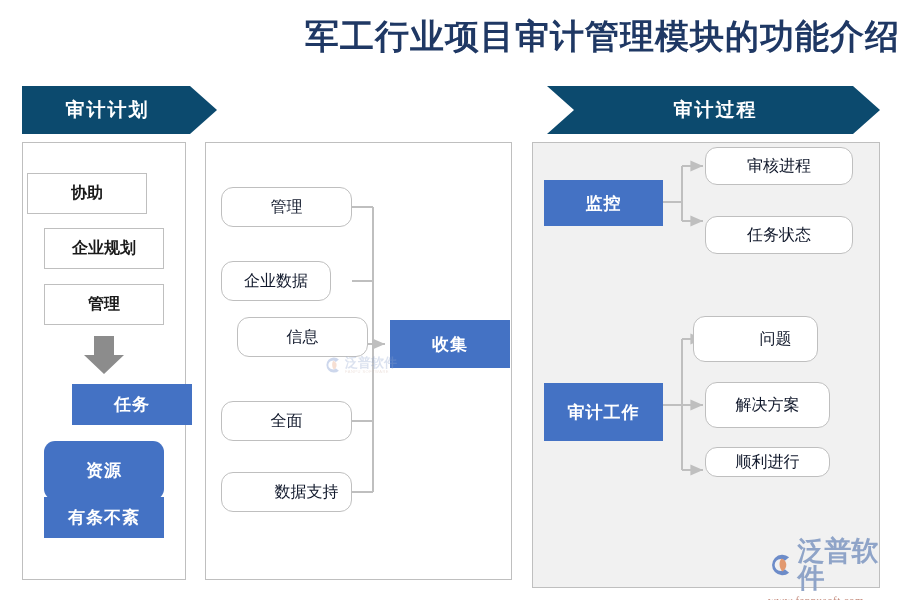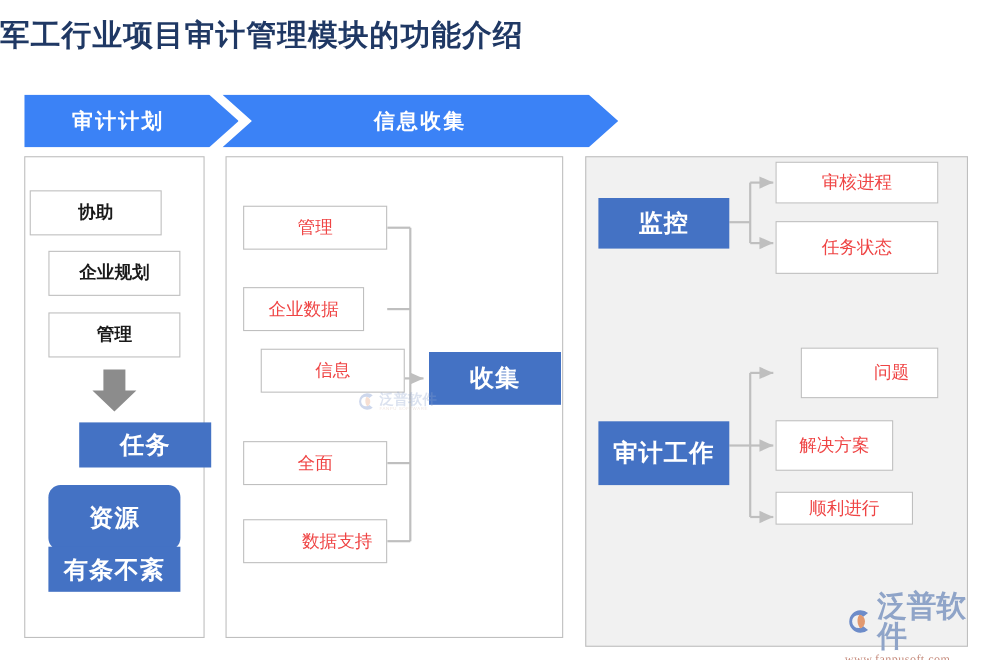--- a/index.html
+++ b/index.html
@@ -14,42 +14,42 @@
     overflow: hidden;
     font-family: "Liberation Serif", "DejaVu Serif", serif;
   }
 
   
   .title {
     position: absolute;
     left: 0;
     top: 14px;
     width: 900px;
-    text-align: left;
-    font-size: 27px;
+    text-align: right;
+    font-size: 34px;
     font-weight: 700;
     color: #1f3864;
     letter-spacing: 1px;
     font-family: "Liberation Serif", "DejaVu Serif", serif;
     white-space: nowrap;
   }
 
   
   .banner {
     position: absolute;
     left: 22px;
     top: 86px;
     width: 858px;
     height: 48px;
   }
   .chev {
     position: absolute;
     top: 0;
     height: 48px;
-    background: #3b82f6;
+    background: #0c4a6e;
     display: flex;
     align-items: center;
     justify-content: center;
     color: #ffffff;
     font-size: 19px;
     font-weight: 700;
     letter-spacing: 2px;
     font-family: "Liberation Serif", "DejaVu Serif", serif;
     white-space: nowrap;
     text-align: right;
@@ -98,26 +98,26 @@
     white-space: nowrap;
     font-family: "Liberation Serif", "DejaVu Serif", serif;
   }
   .node-white {
     background: #ffffff;
     border: 1px solid #bfbfbf;
     color: #1a1a1a;
     font-size: 16px;
     font-weight: 700;
   }
-  .node-white.thin { font-weight: 400; color: #ef4444; }
+  .node-white.thin { font-weight: 400; color: #0f172a; border-radius: 12px; }
   .node-blue {
     background: #4472c4;
     border: none;
     color: #ffffff;
-    font-size: 22px;
+    font-size: 17px;
     font-weight: 700;
     letter-spacing: 1px;
   }
 
   
   .wires {
     position: absolute;
     left: 0; top: 0;
     width: 900px; height: 600px;
     pointer-events: none;
@@ -182,22 +182,22 @@
 </style>
 </head>
 <body>
 
 <div class="title">军工行业项目审计管理模块的功能介绍</div>
 
 <div class="banner">
   <div class="chev chev-1">
     <span>审计计划</span>
   </div>
-  <div class="chev chev-2">
-    <span>信息收集</span>
+  <div class="chev chev-3">
+    <span>审计过程</span>
   </div>
 </div>
 
 <div class="panel panel-left"></div>
 <div class="panel panel-mid"></div>
 <div class="panel panel-right"></div>
 
 <svg class="wires" viewBox="0 0 900 600">
   <defs>
     <marker id="ah" viewBox="0 0 10 10" refX="9" refY="5" markerWidth="7" markerHeight="7" orient="auto-start-reverse">
@@ -270,31 +270,31 @@
 <div class="node node-blue" style="left:390px; top:320px; width:120px; height:48px;">
   <span>收集</span>
 </div>
 
 <div class="node node-blue" style="left:544px; top:180px; width:119px; height:46px;">
   <span>监控</span>
 </div>
 <div class="node node-white thin" style="left:705px; top:147px; width:148px; height:38px;">
   <span>审核进程</span>
 </div>
-<div class="node node-white thin" style="left:705px; top:201px; width:148px; height:48px;">
+<div class="node node-white thin" style="left:705px; top:216px; width:148px; height:38px;">
   <span>任务状态</span>
 </div>
 
 <div class="node node-blue" style="left:544px; top:383px; width:119px; height:58px;">
   <span>审计工作</span>
 </div>
-<div class="node node-white thin" style="left:728px; top:316px; width:125px; height:46px;padding-left:40px;">
+<div class="node node-white thin" style="left:693px; top:316px; width:125px; height:46px;padding-left:40px;">
   <span>问题</span>
 </div>
-<div class="node node-white thin" style="left:705px; top:382px; width:107px; height:46px;justify-content:center;">
+<div class="node node-white thin" style="left:705px; top:382px; width:125px; height:46px;justify-content:center;">
   <span>解决方案</span>
 </div>
 <div class="node node-white thin" style="left:705px; top:447px; width:125px; height:30px;">
   <span>顺利进行</span>
 </div>
 
 <div class="wm-mid">
   <svg width="20" height="20" viewBox="0 0 32 32">
     <path d="M 27 7 A 12 12 0 1 0 27 25 L 22 21 A 7 7 0 1 1 22 11 Z" fill="#5b7cc2"></path>
     <path d="M 18 9 C 25 11 25 20 19 23 C 16 20 15 13 18 9 Z" fill="#e2996f"></path>

